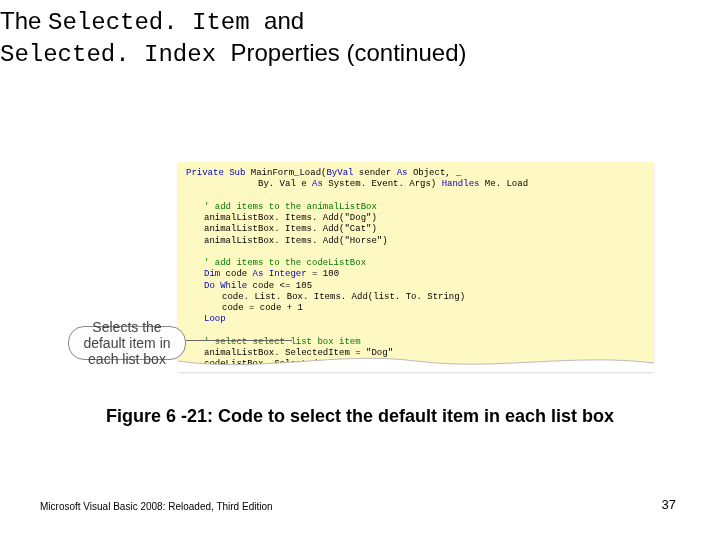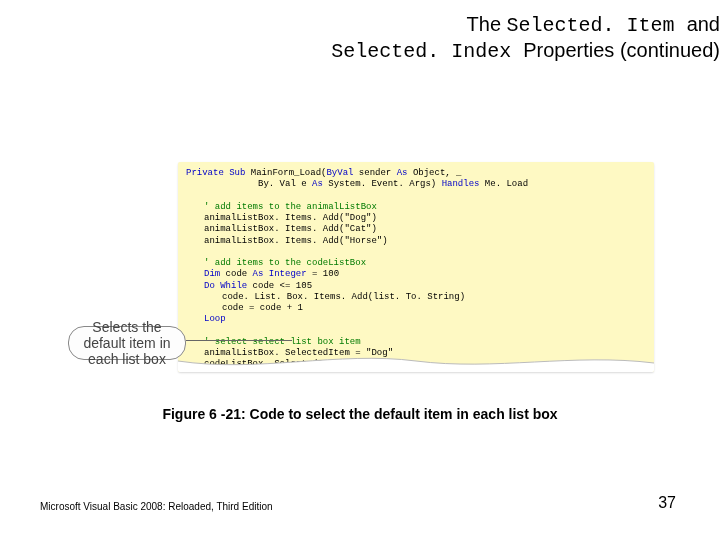--- a/index.html
+++ b/index.html
@@ -13,24 +13,24 @@
     position: relative;
     overflow: hidden;
   }
   .slide {
     position: relative;
     width: 720px;
     height: 540px;
     box-sizing: border-box;
   }
   .title {
-    text-align: right;
-    font-size: 20px;
+    text-align: left;
+    font-size: 24px;
     line-height: 1.25;
-    padding-top: 12px;
+    padding-top: 6px;
   }
   .title .mono {
     font-family: "Courier New", Courier, monospace;
   }
   .codebox-wrap {
     position: absolute;
     left: 68px;
     top: 156px;
     width: 596px;
     height: 230px;
@@ -90,34 +90,34 @@
     width: 106px;
     height: 1px;
     background: #666;
   }
   .caption {
     position: absolute;
     left: 0;
     right: 0;
     top: 406px;
     text-align: center;
-    font-size: 14px;
+    font-size: 18px;
     font-weight: bold;
   }
   .footer-left {
     position: absolute;
     left: 40px;
     bottom: 28px;
     font-size: 10px;
   }
   .footer-right {
     position: absolute;
     right: 44px;
     bottom: 28px;
-    font-size: 16px;
+    font-size: 13px;
   }
 </style>
 </head>
 <body>
 
 <div class="slide">
 
   <div class="title">
     <span>The </span><span class="mono">Selected. Item </span><span>and </span><br>
     <span class="mono">Selected. Index </span><span>Properties (continued)</span>

